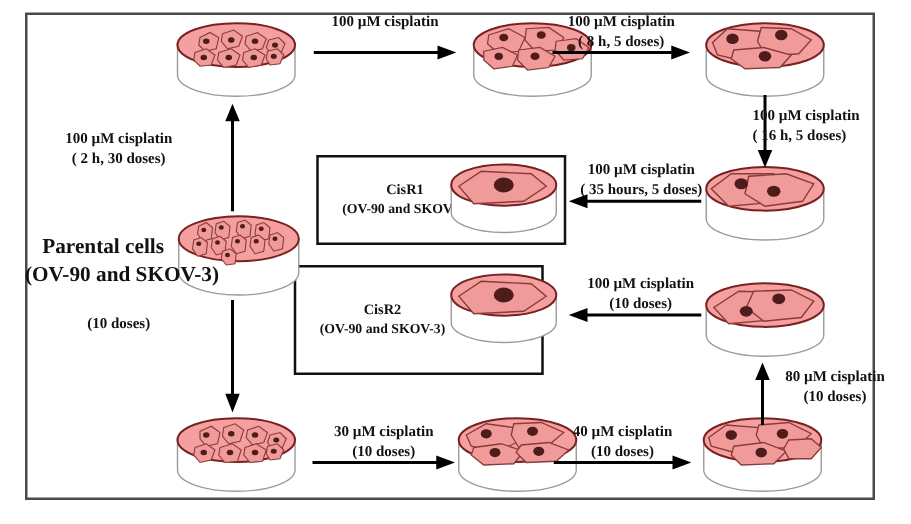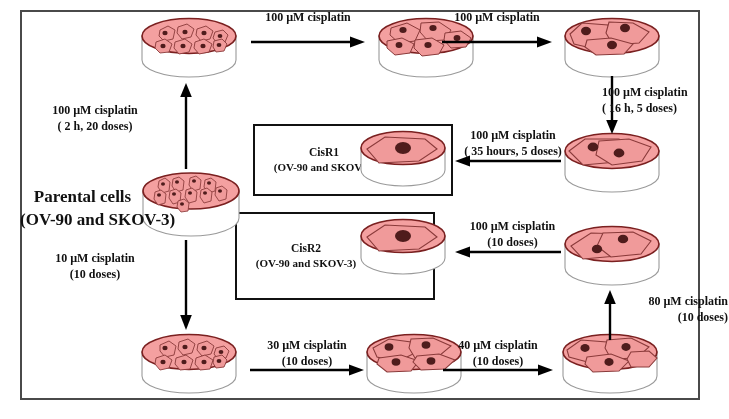--- a/index.html
+++ b/index.html
@@ -341,58 +341,58 @@
       <polygon points="10,0 4.2,14 15.8,14" fill="#000"></polygon>
     </svg>
   </div>
 
   <div class="lbl" style="left:243px;top:9px;width:130px;">
     <span>100 µM cisplatin</span>
   </div>
 
   <div class="lbl" style="left:432px;top:9px;width:130px;">
     <span>100 µM cisplatin</span>
+    <span>( 8 h, 5 doses)</span>
   </div>
 
   <div class="lbl" style="left:602px;top:84px;width:125px;text-align:left;">
     <span>100 µM cisplatin</span>
     <span>( 16 h, 5 doses)</span>
   </div>
 
   <div class="lbl" style="left:443px;top:127px;width:140px;">
     <span>100 µM cisplatin</span>
     <span>( 35 hours, 5 doses)</span>
   </div>
 
   <div class="lbl" style="left:445px;top:218px;width:135px;">
     <span>100 µM cisplatin</span>
     <span>(10 doses)</span>
   </div>
 
   <div class="lbl" style="left:30px;top:102px;width:130px;">
     <span>100 µM cisplatin</span>
-    <span>( 2 h, 20 doses)</span>
+    <span>( 2 h, 30 doses)</span>
   </div>
 
   <div class="lbl" style="left:30px;top:250px;width:130px;">
-    <span>10 µM cisplatin</span>
     <span>(10 doses)</span>
   </div>
 
   <div class="lbl" style="left:242px;top:337px;width:130px;">
     <span>30 µM cisplatin</span>
     <span>(10 doses)</span>
   </div>
 
   <div class="lbl" style="left:433px;top:337px;width:130px;">
     <span>40 µM cisplatin</span>
     <span>(10 doses)</span>
   </div>
 
-  <div class="lbl" style="left:608px;top:293px;width:120px;text-align:right;">
+  <div class="lbl" style="left:608px;top:293px;width:120px;text-align:center;">
     <span>80 µM cisplatin</span>
     <span>(10 doses)</span>
   </div>
 
   <div class="lbl parental" style="left:20px;top:186px;width:125px;">
     <span>Parental cells</span>
     <span>(OV-90 and SKOV-3)</span>
   </div>
 
 </div>

